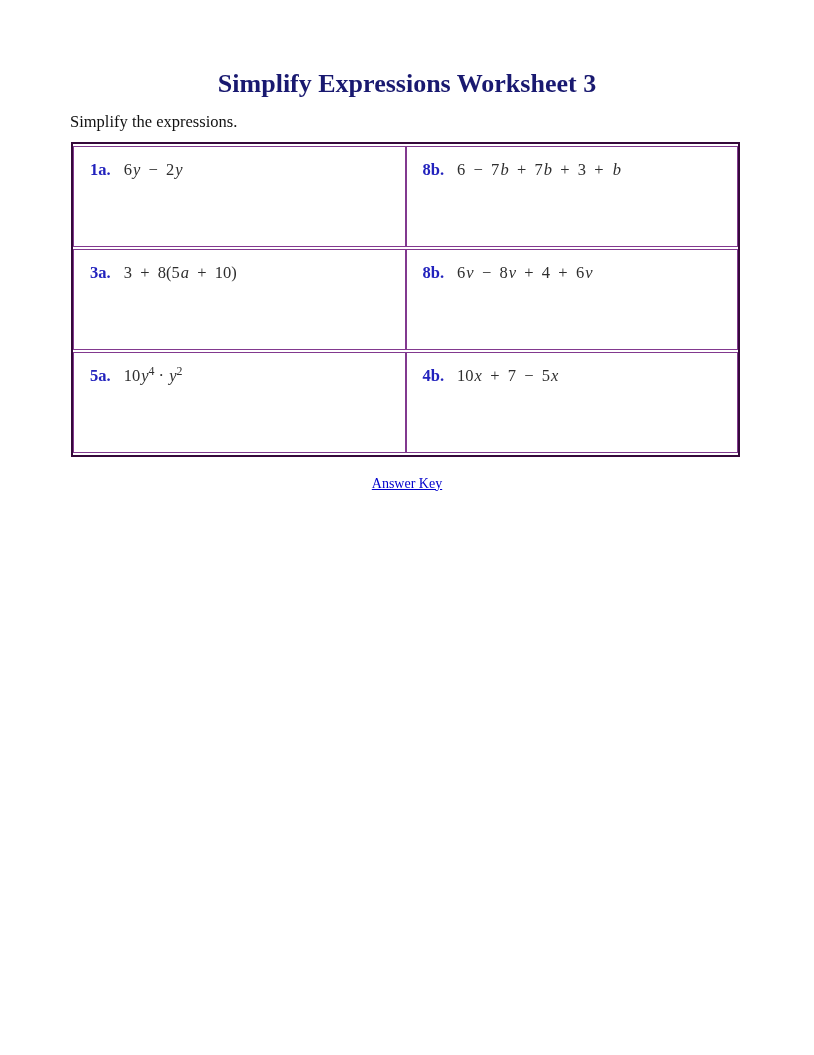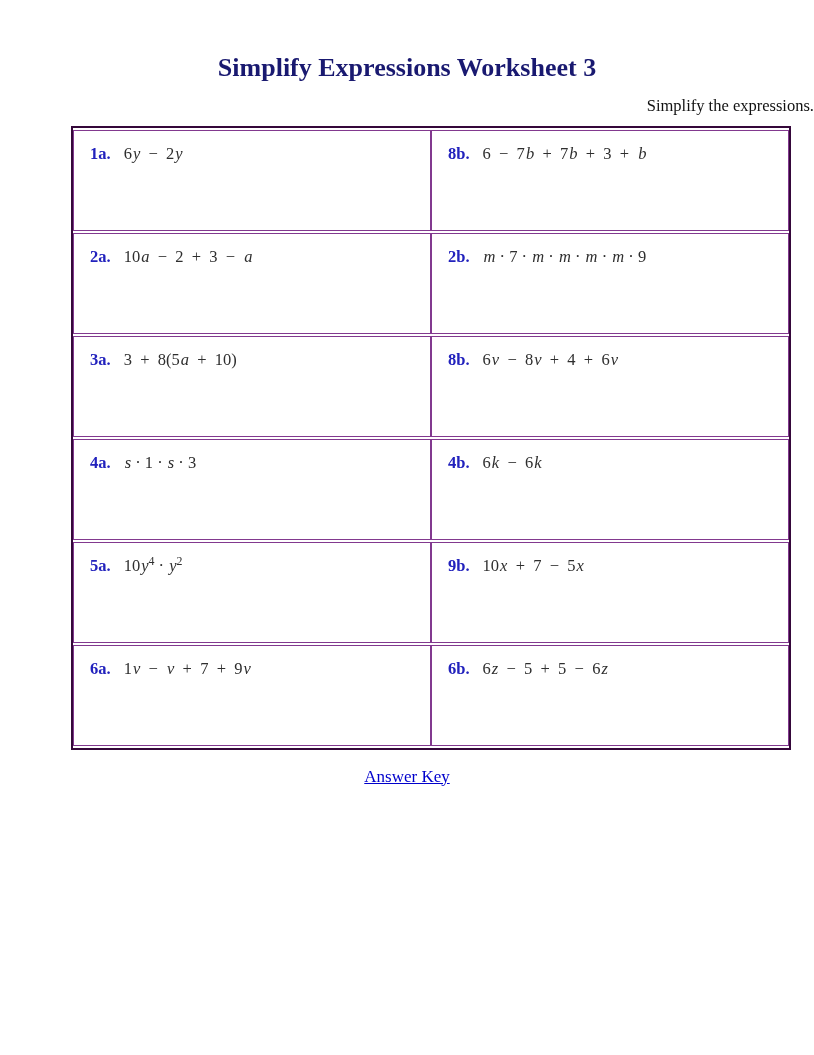--- a/index.html
+++ b/index.html
@@ -9,36 +9,35 @@
   }
   body {
     width: 814px;
     height: 1055px;
     font-family: "Liberation Serif", "DejaVu Serif", serif;
     color: #2b2b2b;
     position: relative;
   }
   .page-title {
     margin: 0;
-    padding-top: 54px;
+    padding-top: 70px;
     text-align: center;
     font-size: 26px;
     font-weight: bold;
     color: #191970;
     line-height: 1.1;
   }
   .instruction {
     margin: 13px 0 10px 70px;
     font-size: 16.5px;
     color: #111111;
-    text-align: right;
   }
   table.worksheet {
     margin-left: 71px;
-    width: 720px;
+    width: 669px;
     border-collapse: separate;
     border-spacing: 0 2px;
     border: 2px solid #35083a;
     table-layout: fixed;
   }
   table.worksheet td {
     width: 50%;
     height: 101px;
     vertical-align: top;
     border: 1px solid #82398f;
@@ -63,21 +62,21 @@
   }
   .expr sup {
     font-size: 0.72em;
     line-height: 0;
   }
   .answer-key-wrap {
     text-align: center;
     margin-top: 17px;
   }
   .answer-key-link {
-    font-size: 17px;
+    font-size: 14px;
     color: #0000cc;
     text-decoration: underline;
     cursor: pointer;
   }
 </style>
 </head>
 <body>
 
 <h1 class="page-title">Simplify Expressions Worksheet 3</h1>
 
@@ -88,56 +87,32 @@
     <tr>
       <td class="col-a">
         <span class="problem-label">1a.</span><span class="expr">6<i>y</i>  −  2<i>y</i></span>
       </td>
       <td>
         <span class="problem-label">8b.</span><span class="expr">6  −  7<i>b</i>  +  7<i>b</i>  +  3  +  <i>b</i></span>
       </td>
     </tr>
     <tr>
       <td class="col-a">
-        <span class="problem-label">2a.</span><span class="expr">10<i>a</i>  −  2  +  3  −  <i>a</i></span>
-      </td>
-      <td>
-        <span class="problem-label">2b.</span><span class="expr"><i>m</i> · 7 · <i>m</i> · <i>m</i> · <i>m</i> · <i>m</i> · 9</span>
-      </td>
-    </tr>
-    <tr>
-      <td class="col-a">
         <span class="problem-label">3a.</span><span class="expr">3  +  8(5<i>a</i>  +  10)</span>
       </td>
       <td>
         <span class="problem-label">8b.</span><span class="expr">6<i>v</i>  −  8<i>v</i>  +  4  +  6<i>v</i></span>
       </td>
     </tr>
     <tr>
       <td class="col-a">
-        <span class="problem-label">4a.</span><span class="expr"><i>s</i> · 1 · <i>s</i> · 3</span>
-      </td>
-      <td>
-        <span class="problem-label">4b.</span><span class="expr">6<i>k</i>  −  6<i>k</i></span>
-      </td>
-    </tr>
-    <tr>
-      <td class="col-a">
         <span class="problem-label">5a.</span><span class="expr">10<i>y</i><sup>4</sup> · <i>y</i><sup>2</sup></span>
       </td>
       <td>
-        <span class="problem-label">9b.</span><span class="expr">10<i>x</i>  +  7  −  5<i>x</i></span>
-      </td>
-    </tr>
-    <tr>
-      <td class="col-a">
-        <span class="problem-label">6a.</span><span class="expr">1<i>v</i>  −  <i>v</i>  +  7  +  9<i>v</i></span>
-      </td>
-      <td>
-        <span class="problem-label">6b.</span><span class="expr">6<i>z</i>  −  5  +  5  −  6<i>z</i></span>
+        <span class="problem-label">4b.</span><span class="expr">10<i>x</i>  +  7  −  5<i>x</i></span>
       </td>
     </tr>
   </tbody>
 </table>
 
 <div class="answer-key-wrap">
   <a class="answer-key-link">Answer Key</a>
 </div>
 
 </body></html>

